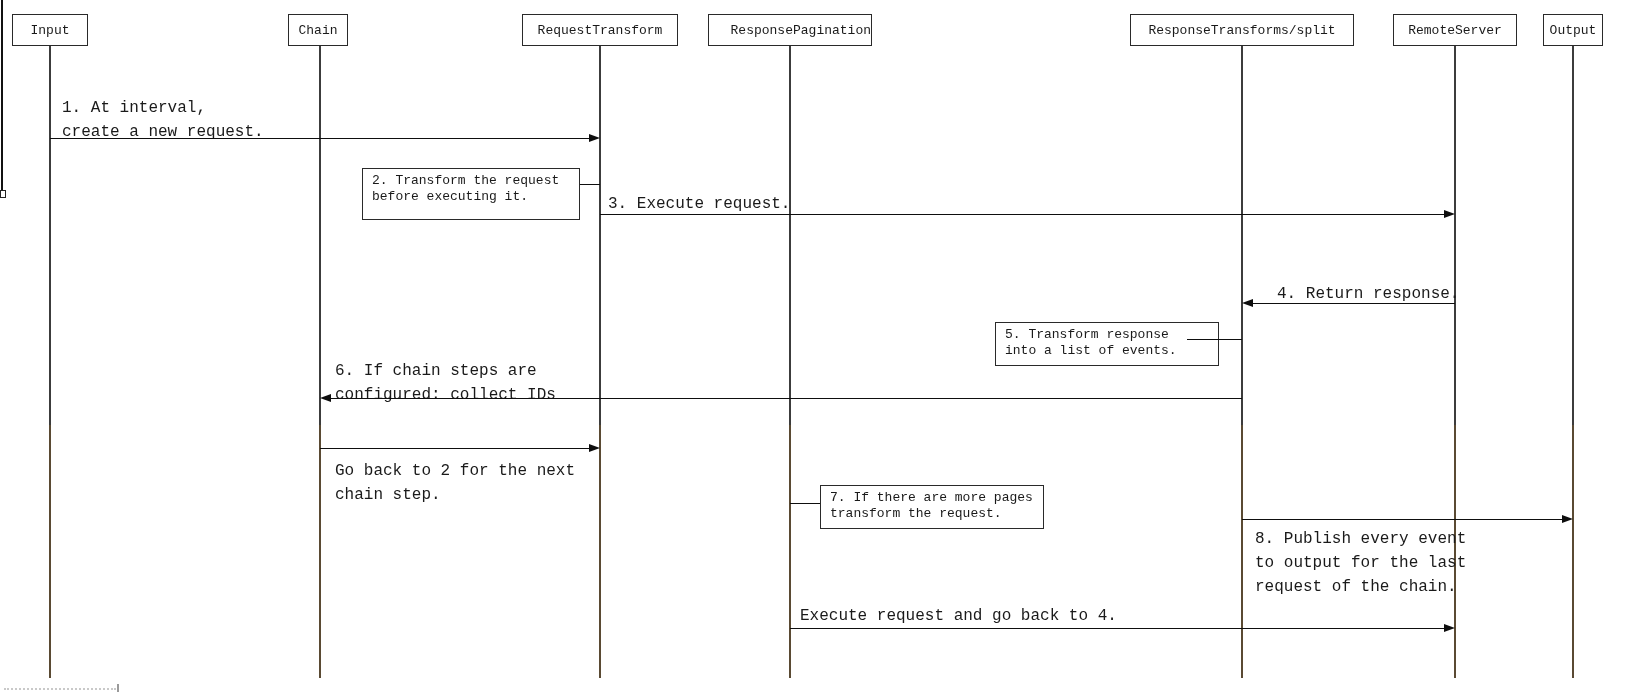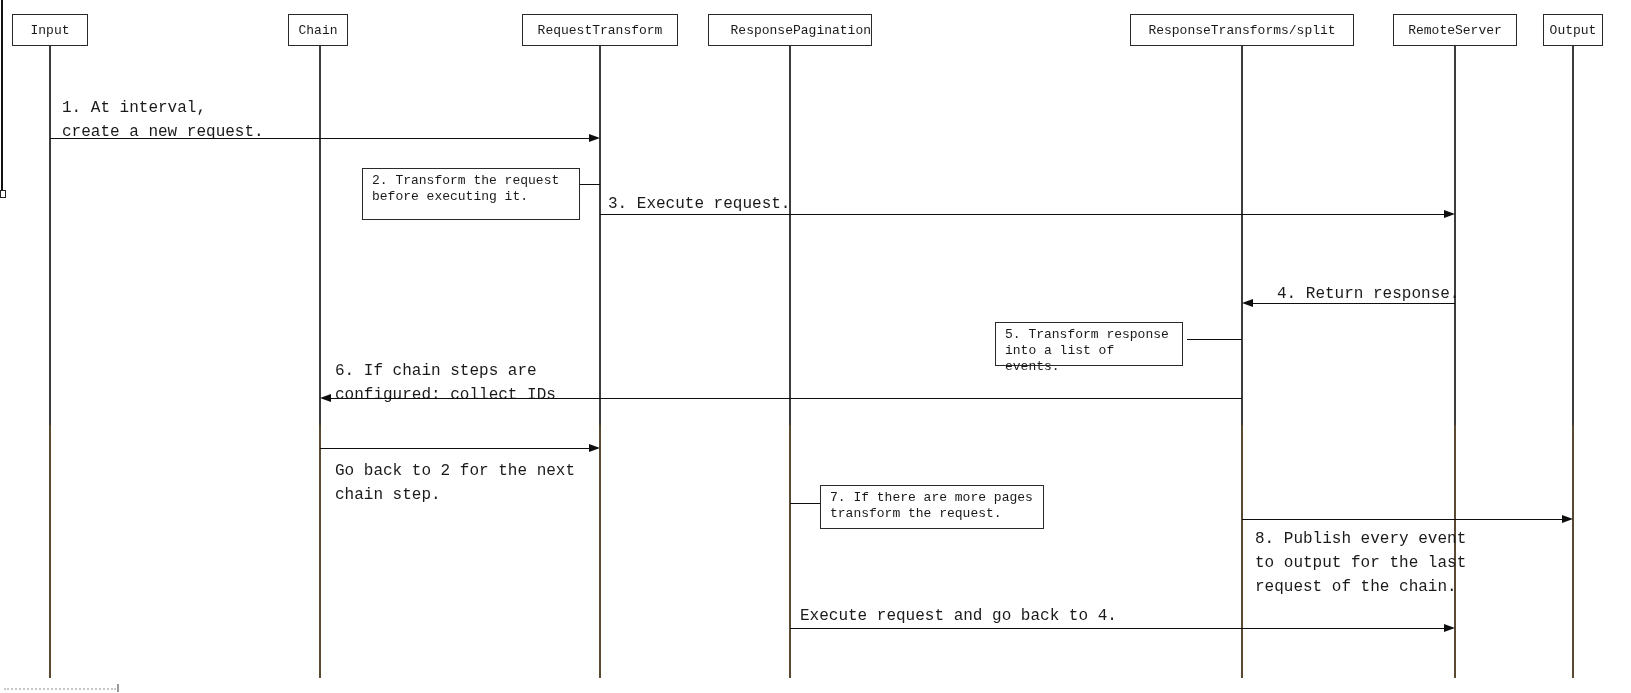--- a/index.html
+++ b/index.html
@@ -147,21 +147,21 @@
   <div class="hline" style="left:580px;top:184px;width:20px;"></div>
 
   <div class="msg-label" style="left:608px;top:192px;">3. Execute request.</div>
   <div class="hline" style="left:600px;top:214px;width:845px;"></div>
   <div class="head-right" style="left:1444px;top:210px;"></div>
 
   <div class="msg-label" style="left:1277px;top:282px;">4. Return response.</div>
   <div class="hline" style="left:1252px;top:303px;width:203px;"></div>
   <div class="head-left" style="left:1242px;top:299px;"></div>
 
-  <div class="note-box" style="left:995px;top:322px;width:188px;height:44px;">5. Transform response
+  <div class="note-box" style="left:995px;top:322px;width:224px;height:44px;">5. Transform response
 into a list of events.</div>
   <div class="hline" style="left:1187px;top:339px;width:55px;"></div>
 
   <div class="msg-label" style="left:335px;top:359px;">6. If chain steps are
 configured: collect IDs</div>
   <div class="hline" style="left:330px;top:398px;width:912px;"></div>
   <div class="head-left" style="left:320px;top:394px;"></div>
 
   <div class="hline" style="left:320px;top:448px;width:270px;"></div>
   <div class="head-right" style="left:589px;top:444px;"></div>

